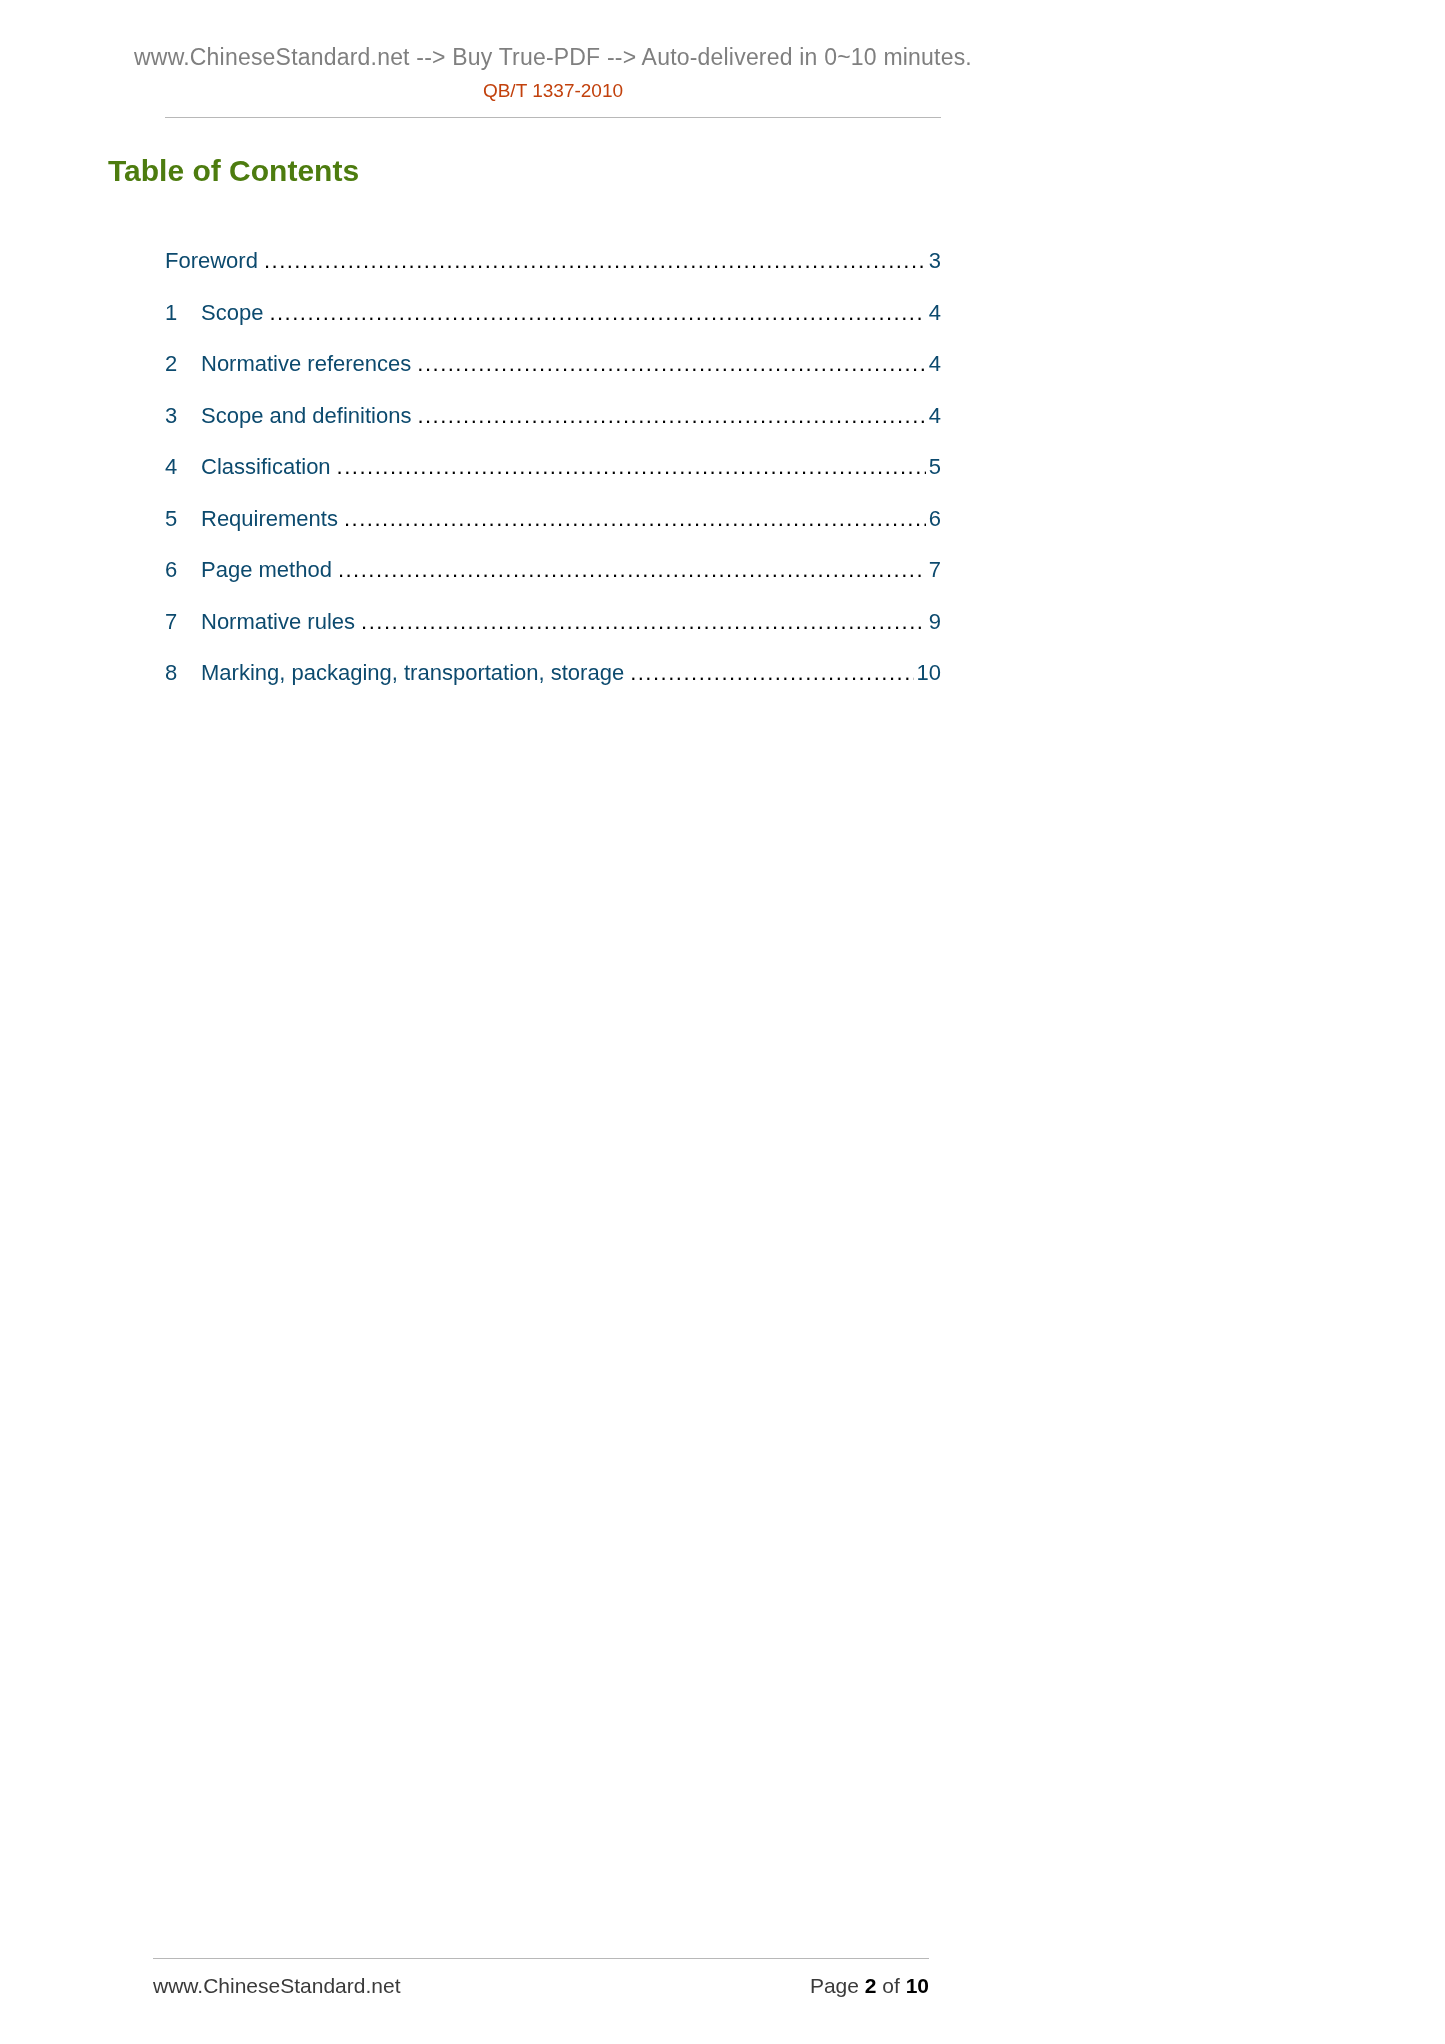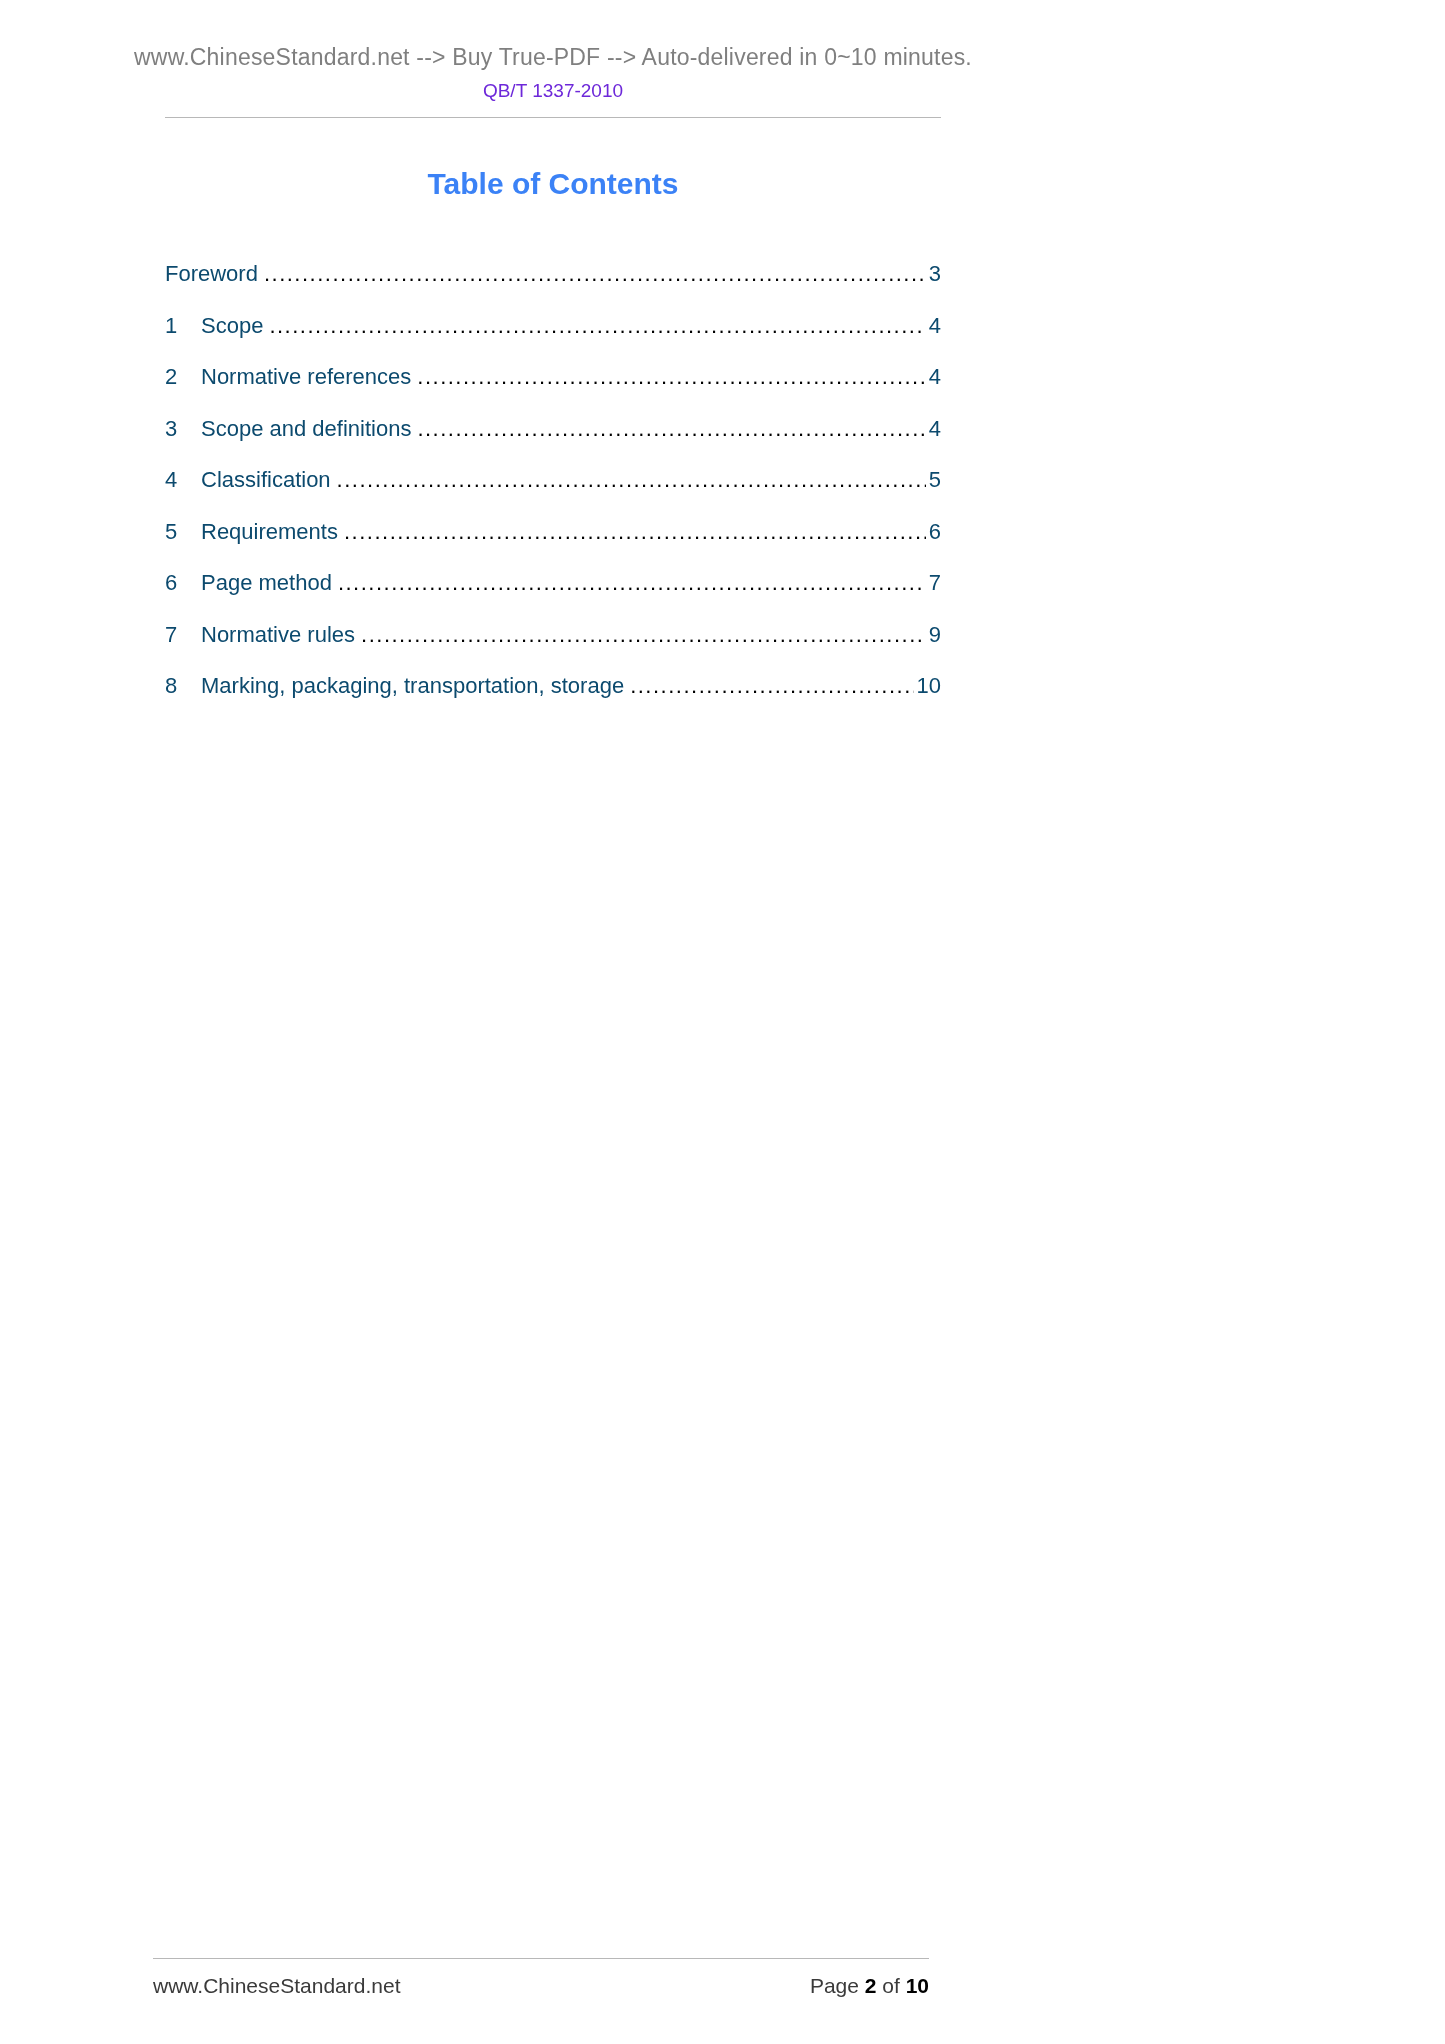--- a/index.html
+++ b/index.html
@@ -24,34 +24,33 @@
     padding-top: 44px;
     text-align: center;
     font-size: 23px;
     color: #7f7f7f;
     letter-spacing: 0.2px;
   }
   .standard-number {
     margin-top: 9px;
     text-align: center;
     font-size: 19px;
-    color: #6d28d9;
+    color: #c2410c;
   }
   .divider {
     margin: 15px 57px 0 57px;
     border: none;
     border-top: 1px solid #b8b8b8;
     height: 0;
   }
   .page-title {
-    margin-top: 49px;
-    text-align: center;
+    margin-top: 36px;
     font-size: 30px;
     font-weight: bold;
-    color: #3b82f6;
+    color: #4d7c0f;
   }
   .toc {
     margin: 60px 57px 0 57px;
   }
   .toc-row {
     display: flex;
     align-items: baseline;
     font-size: 22px;
     line-height: 26px;
     margin-bottom: 25.5px;

